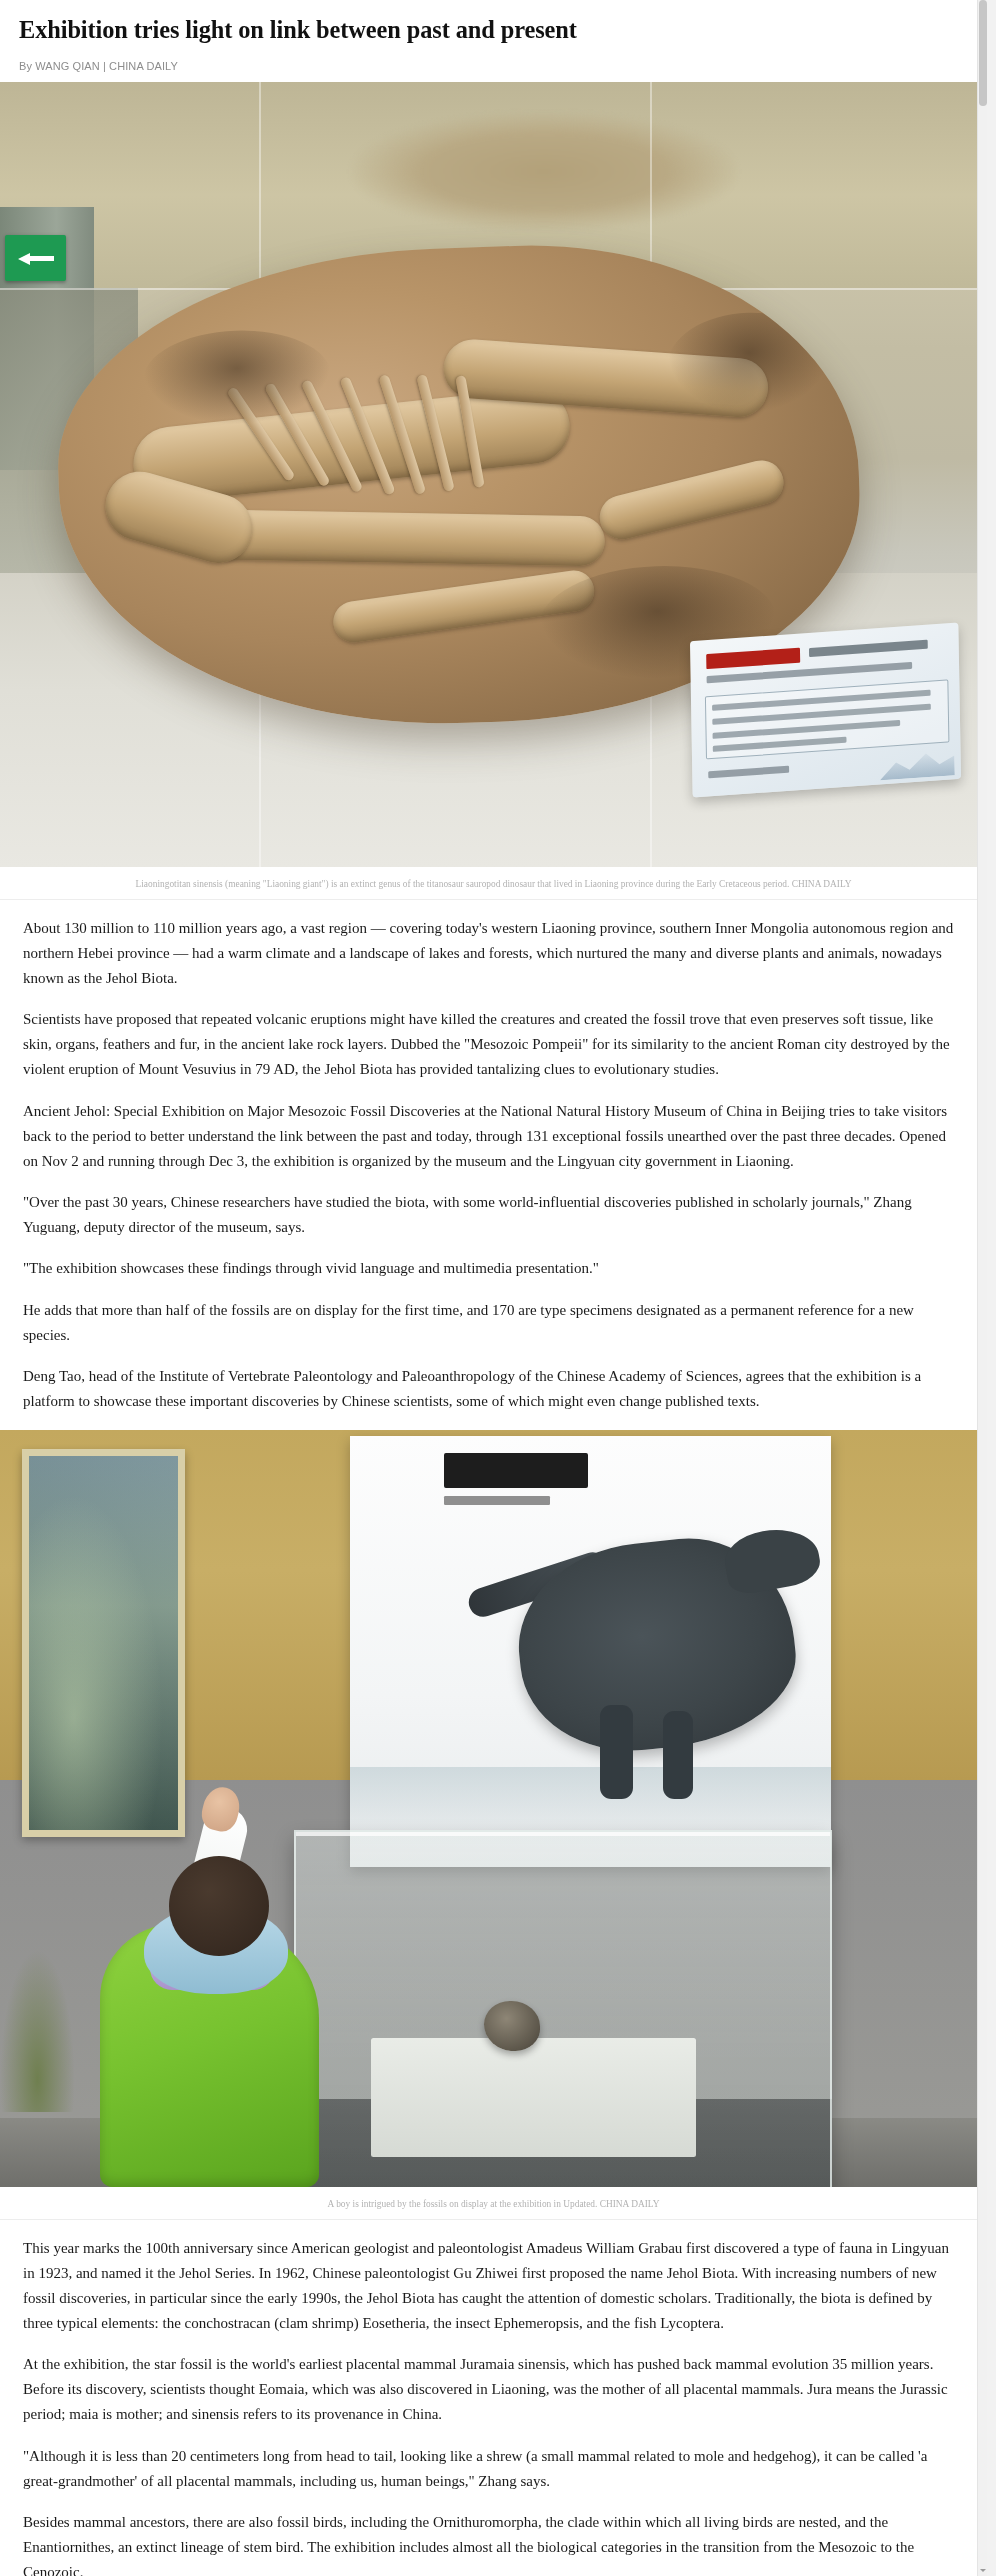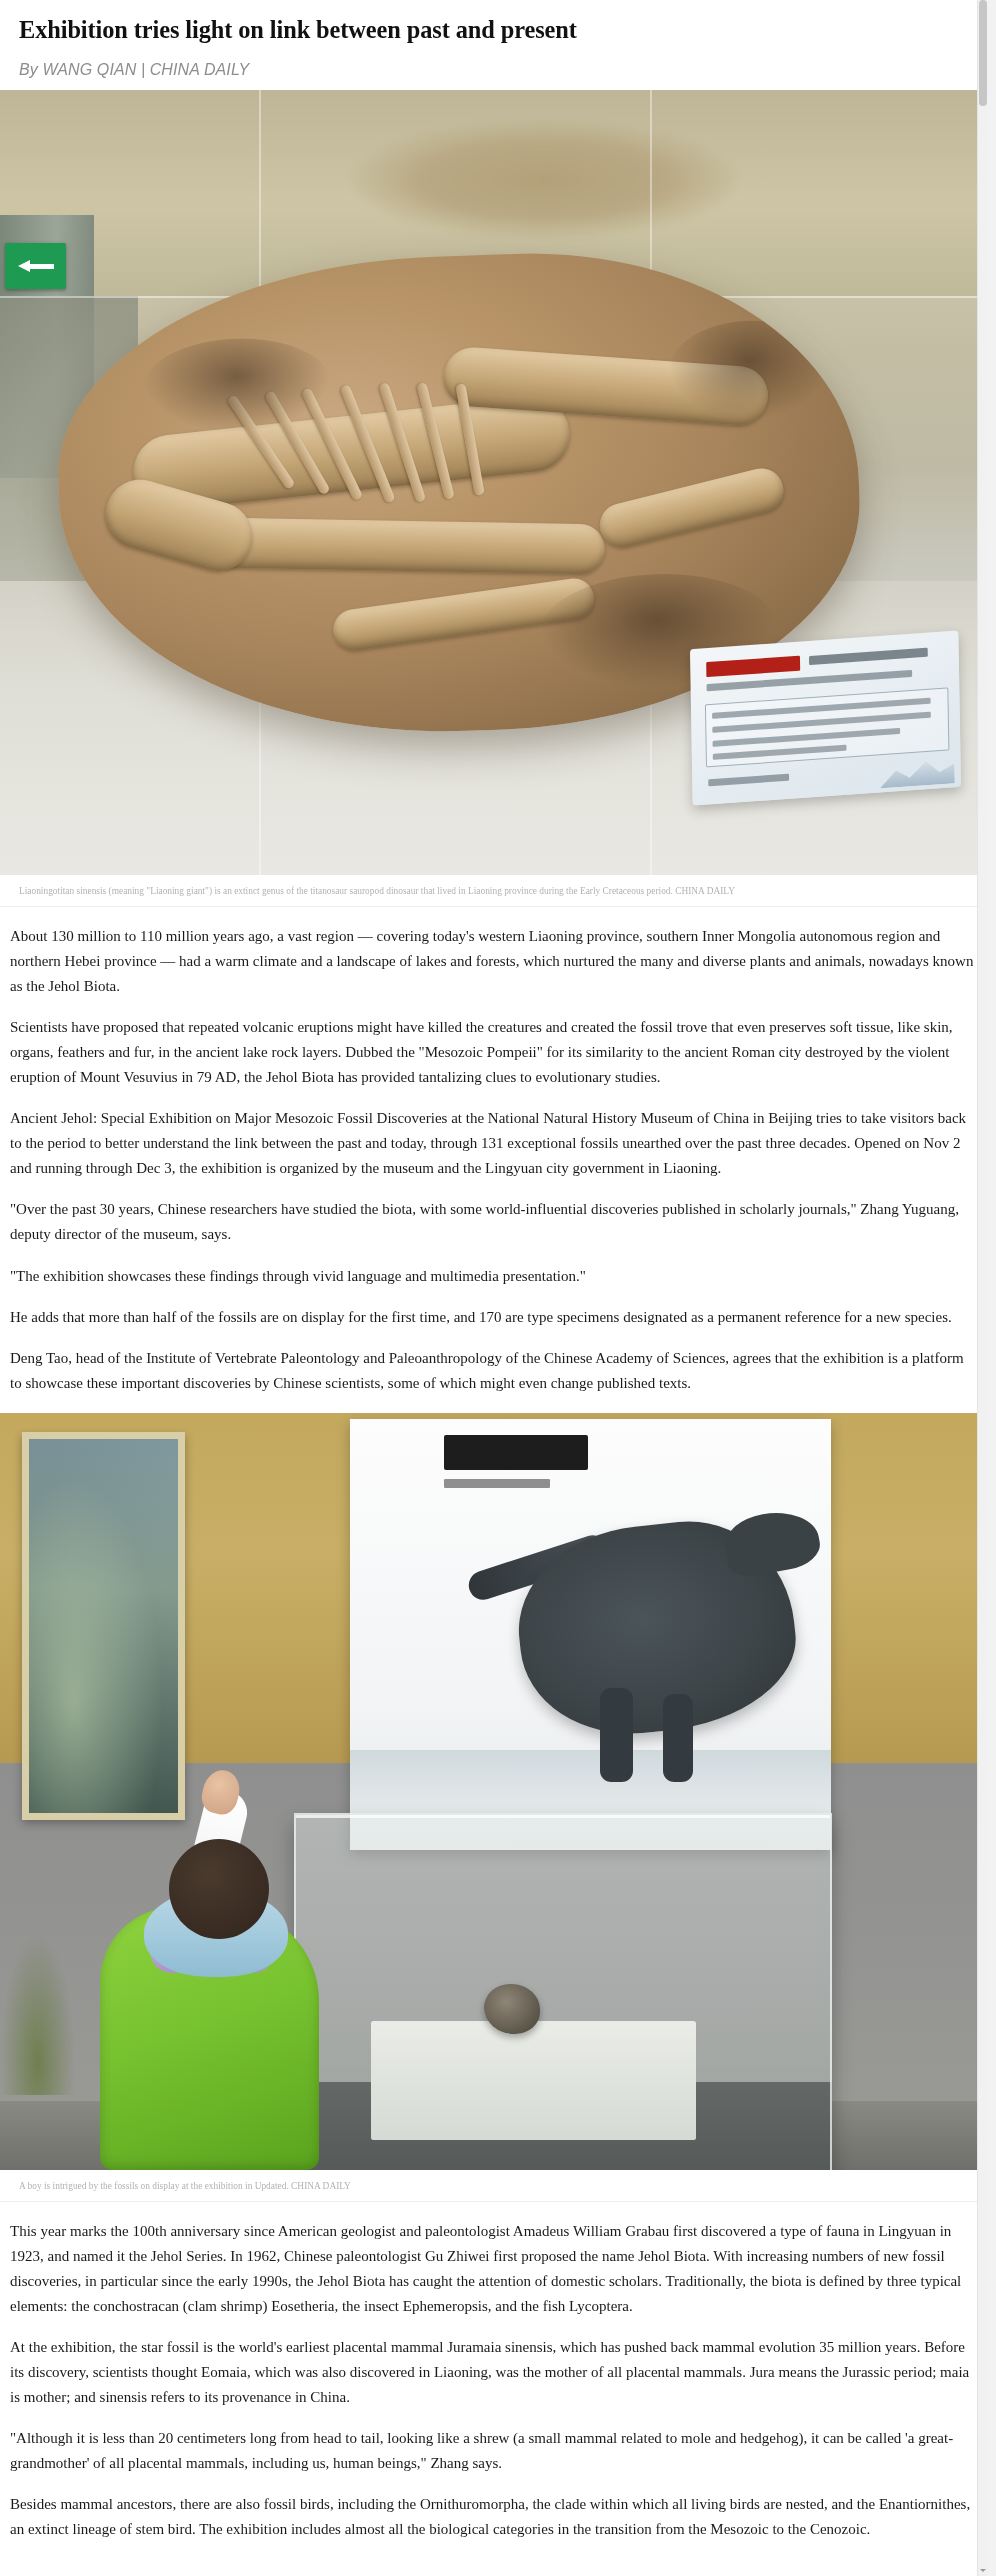--- a/index.html
+++ b/index.html
@@ -52,46 +52,45 @@
     font-family:"Liberation Serif", serif;
     font-weight:bold;
     font-size:24.4px;
     line-height:1.15;
     letter-spacing:-0.1px;
     margin:0 0 13.8px 0;
     color:#111;
   }
   .byline, .updated {
     font-family:"Liberation Sans", sans-serif;
-    font-size:16px;
+    font-size:11px;
     line-height:1.5;
     color:#8d8d8d;
     letter-spacing:0.1px;
-    font-style:italic;
   }
   .updated { margin-top:1.3px; }
 
   
-  .photo-wrap { width:987px; position:relative; }
+  .photo-wrap { width:987px; position:relative;text-align:center; }
   .photo { width:987px; display:block; position:relative; overflow:hidden; }
   .photo-1 { height:785px; }
   .photo-2 { height:757px; }
 
   .caption {
     font-family:"Liberation Serif", serif;
     font-size:9.4px;
     color:#b2b2b2;
     padding:10.6px 19px 8.8px 19px;
     line-height:1.3;
     border-bottom:0.6px solid #ededed;
   }
 
   
   .body {
-    padding:0 10px;
+    padding:0 23px;
   }
   .body p {
     font-family:"Liberation Serif", serif;
     font-size:15px;
     line-height:25px;
     color:#1a1a1a;
     margin:16.3px 0 16.3px 0;
     text-align:left;
   }
 

